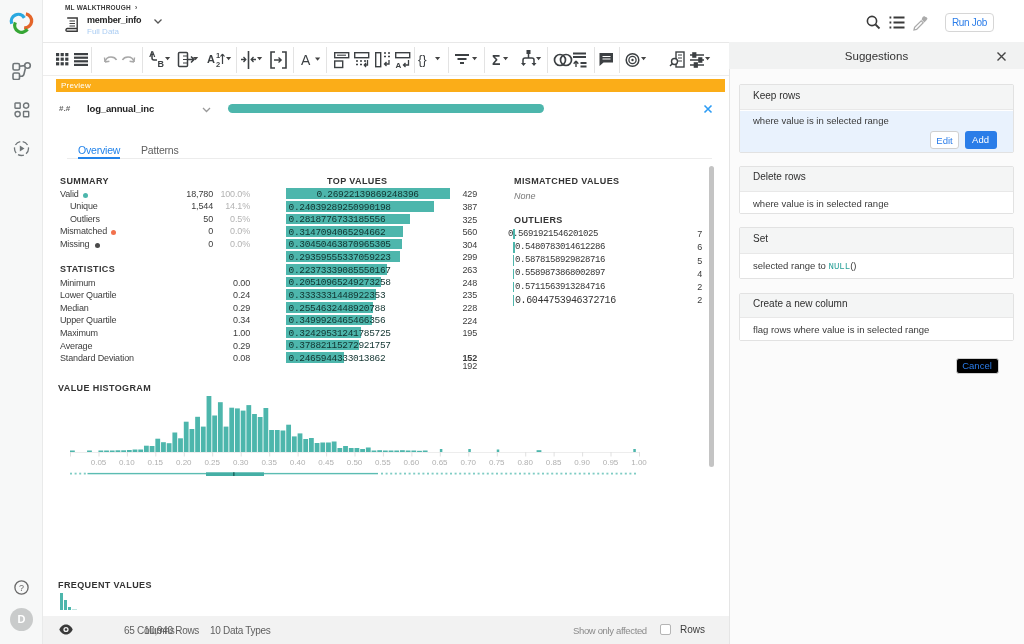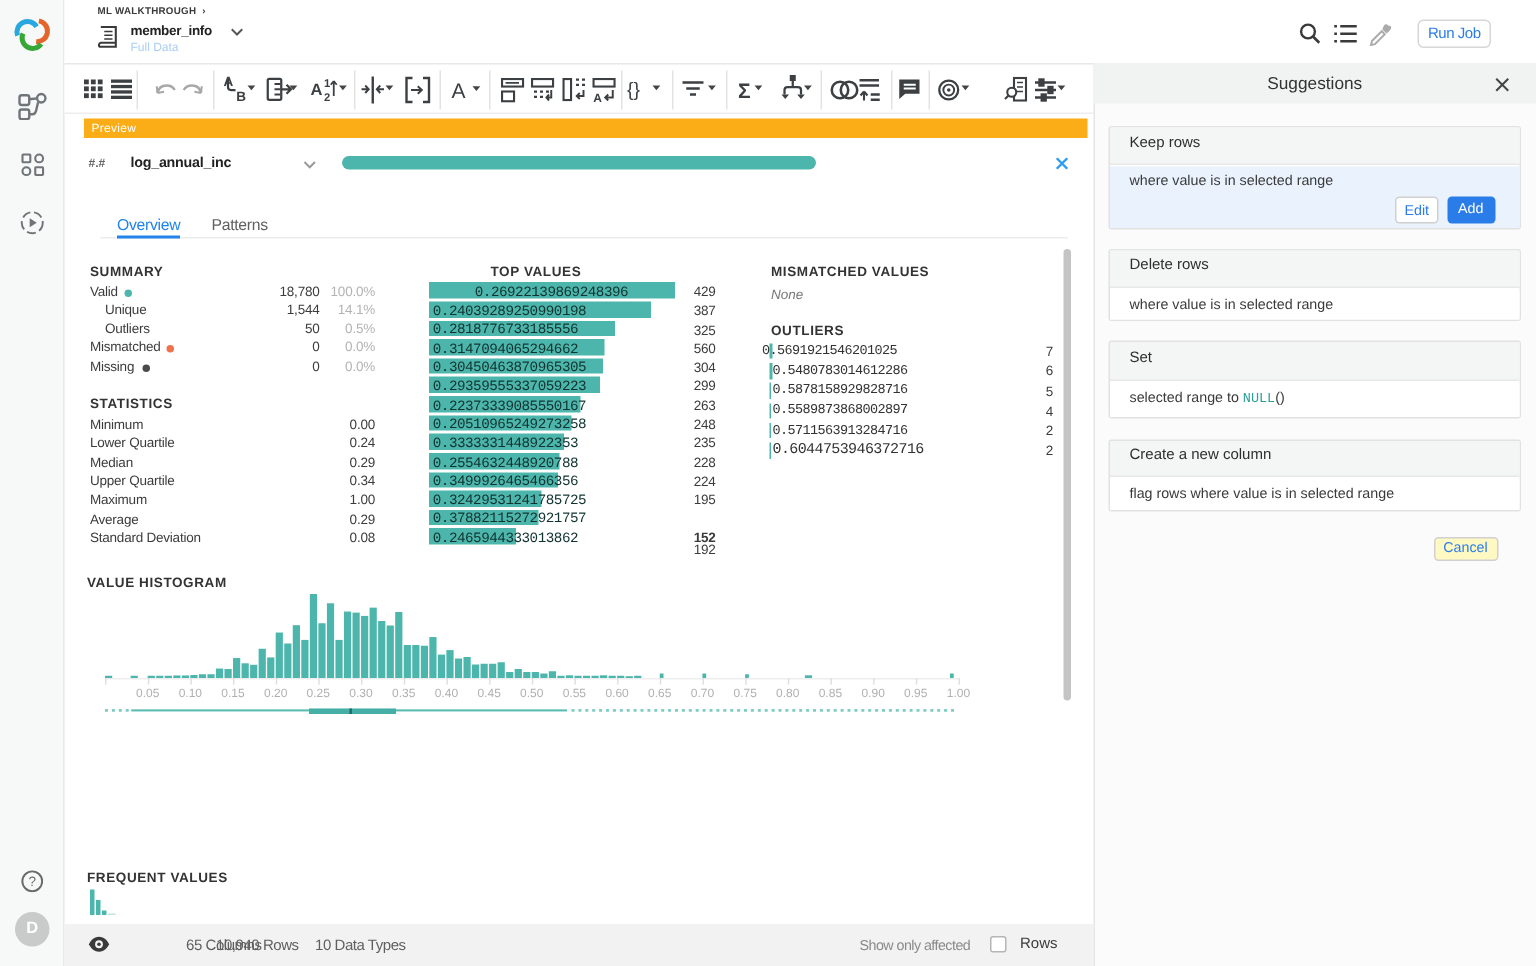--- a/index.html
+++ b/index.html
@@ -527,13 +527,13 @@
 <div class="abs" style="left:739px;top:227px;width:275px;height:52px;border:1px solid #e2e2e2;border-radius:2px;background:#fff;"></div>
 <div class="abs" style="left:740px;top:228px;width:273px;height:26px;background:#f4f5f5;border-bottom:1px solid #e8e8e8;"></div>
 <div class="abs" style="left:753px;top:232.5px;font-size:10px;color:#2e2e2e;">Set</div>
 <div class="abs" style="left:740px;top:255px;width:273px;height:23px;background:#fff;"></div>
 <div class="abs" style="left:753px;top:259.5px;font-size:9.5px;color:#3a3a3a;">selected range to <span class="mono" style="color:#2aa198;font-size:9px;">NULL</span>()</div>
 <div class="abs" style="left:739px;top:292.5px;width:275px;height:48.5px;border:1px solid #e2e2e2;border-radius:2px;background:#fff;"></div>
 <div class="abs" style="left:740px;top:293.5px;width:273px;height:24.5px;background:#f4f5f5;border-bottom:1px solid #e8e8e8;"></div>
 <div class="abs" style="left:753px;top:298.0px;font-size:10px;color:#2e2e2e;">Create a new column</div>
 <div class="abs" style="left:740px;top:319.0px;width:273px;height:21.0px;background:#fff;"></div>
 <div class="abs" style="left:753px;top:323.5px;font-size:9.5px;color:#3a3a3a;">flag rows where value is in selected range</div>
-<div class="abs" style="left:955.5px;top:358px;width:43px;height:15.5px;border:1px solid #d0d0d0;border-radius:3px;background:#fef9c3;color:#2b7de9;font-size:9.5px;text-align:center;line-height:14.5px;">Cancel</div>
+<div class="abs" style="left:955.5px;top:358px;width:43px;height:15.5px;border:1px solid #d0d0d0;border-radius:3px;background:#000000;color:#2b7de9;font-size:9.5px;text-align:center;line-height:14.5px;">Cancel</div>
 </div>
 </body></html>

